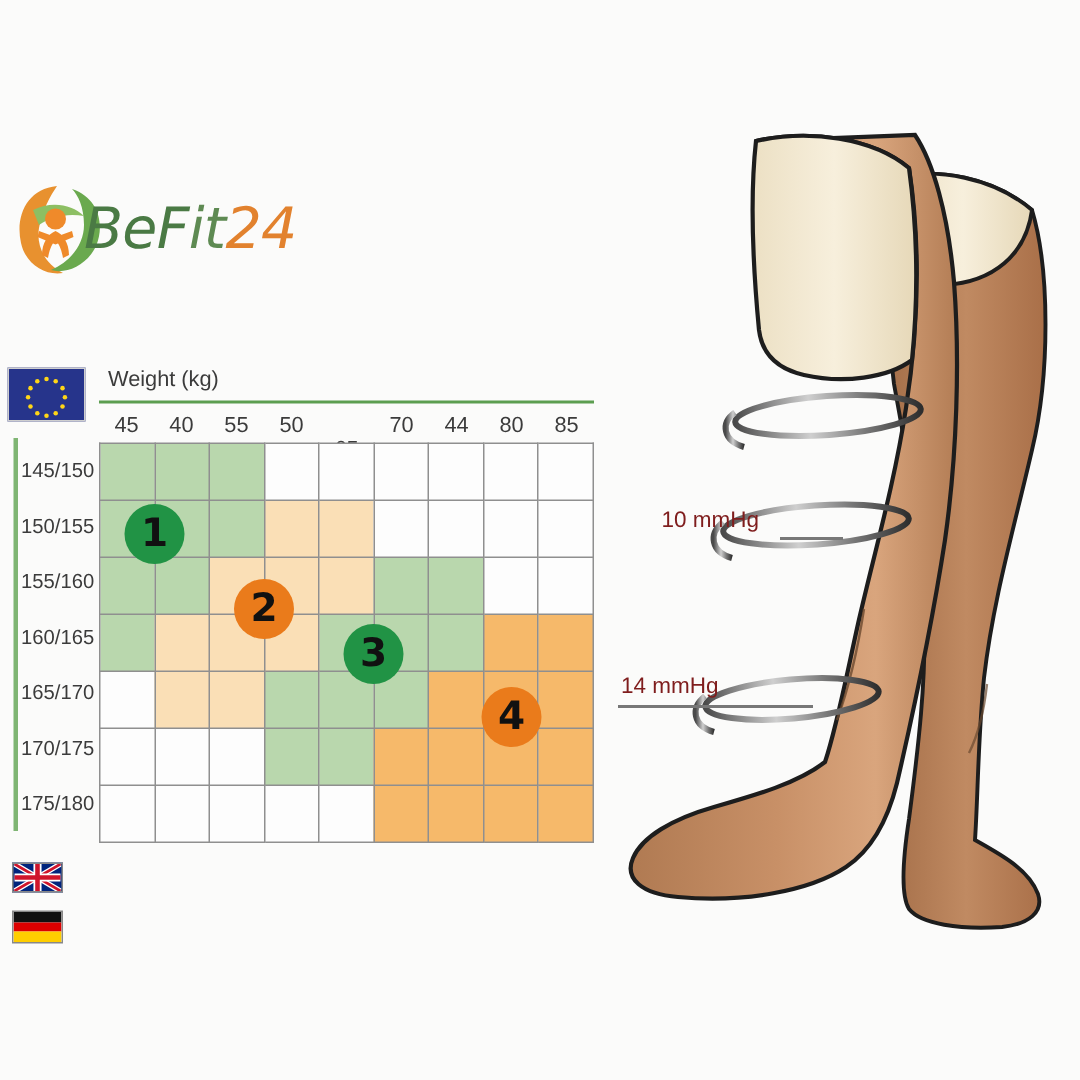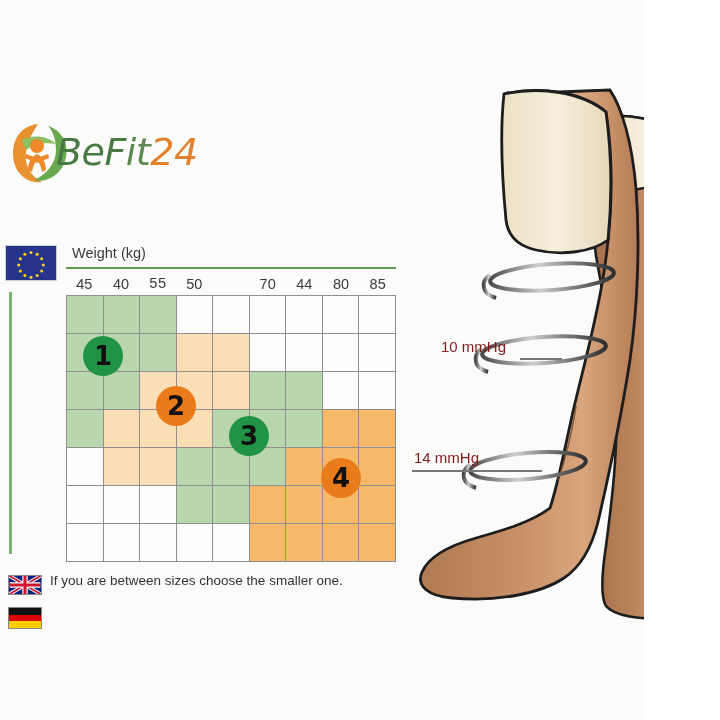--- a/index.html
+++ b/index.html
@@ -2,21 +2,21 @@
 <html><head>
 <meta charset="utf-8">
 <style>
   html, body {
     margin: 0;
     padding: 0;
     background: #ffffff;
   }
   #page {
     position: relative;
-    width: 644px;
+    width: 720px;
     height: 720px;
     background: #fbfbfa;
     overflow: hidden;
     font-family: "Liberation Sans", sans-serif;
   }
 
   
   #logo {
     position: absolute;
     left: 8px;
@@ -243,30 +243,39 @@
           <circle cx="19.5" cy="8.7" r="1.6"></circle>
       </g>
     </svg>
   </div>
 
   <div id="weight-label">Weight (kg)</div>
   <div id="weight-rule"></div>
   <div id="col-headers">
       <div class="col-head" style="left: 0px;">45</div>
       <div class="col-head" style="left: 36.67px;">40</div>
-      <div class="col-head" style="left: 73.34px; font-family: Liberation Mono, monospace;">55</div>
+      <div class="col-head" style="left: 73.34px;">55</div>
       <div class="col-head" style="left: 110.01px;">50</div>
       <div class="col-head" style="left: 146.68px; margin-top: 16px;">65</div>
       <div class="col-head" style="left: 183.35px;">70</div>
       <div class="col-head" style="left: 220.02px;">44</div>
       <div class="col-head" style="left: 256.69px;">80</div>
       <div class="col-head" style="left: 293.36px;">85</div>
     </div>
 
   <div id="row-rule"></div>
+  <div id="row-labels">
+      <div class="row-head" style="top: 0px;">145/150</div>
+      <div class="row-head" style="top: 37px;">150/155</div>
+      <div class="row-head" style="top: 74px;">155/160</div>
+      <div class="row-head" style="top: 111px;">160/165</div>
+      <div class="row-head" style="top: 148px;">165/170</div>
+      <div class="row-head" style="top: 185px;">170/175</div>
+      <div class="row-head" style="top: 222px;">175/180</div>
+    </div>
 
   <table id="grid">
       <tbody>
         <tr>
           <td class="c-green"></td>
           <td class="c-green"></td>
           <td class="c-green"></td>
           <td class="c-white"></td>
           <td class="c-white"></td>
           <td class="c-white"></td>
@@ -345,21 +354,20 @@
 
   <div class="flag-uk">
     <svg viewBox="0 0 34 20" width="32" height="18">
       <rect width="34" height="20" fill="#00247d"></rect>
       <path d="M0 0 L34 20 M34 0 L0 20" stroke="#fff" stroke-width="4"></path>
       <path d="M0 0 L34 20 M34 0 L0 20" stroke="#cf142b" stroke-width="2"></path>
       <path d="M17 0 v20 M0 10 h34" stroke="#fff" stroke-width="6"></path>
       <path d="M17 0 v20 M0 10 h34" stroke="#cf142b" stroke-width="3.4"></path>
     </svg>
   </div>
-  <div class="note" id="note-en">If you are between sizes choose the smaller one.</div>
 
   <div class="flag-de">
     <div class="de-band" style="background:#111"></div>
     <div class="de-band" style="background:#dd0000"></div>
     <div class="de-band" style="background:#ffce00"></div>
   </div>
 
   <svg id="legs" width="330" height="620" viewBox="0 0 330 620">
     <defs>
       <linearGradient id="skinG" x1="0" y1="0" x2="1" y2="0">

